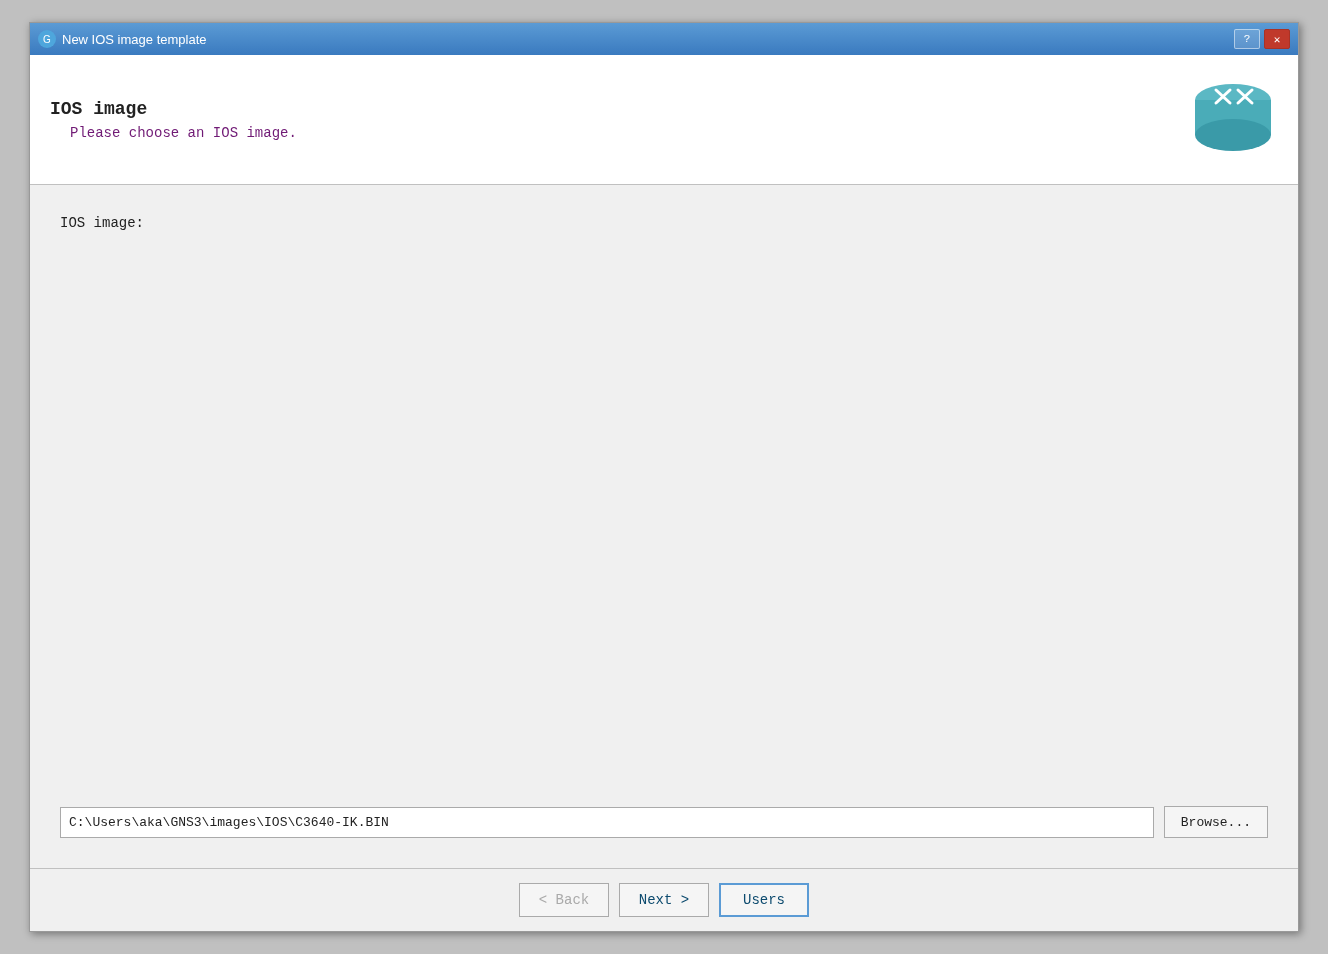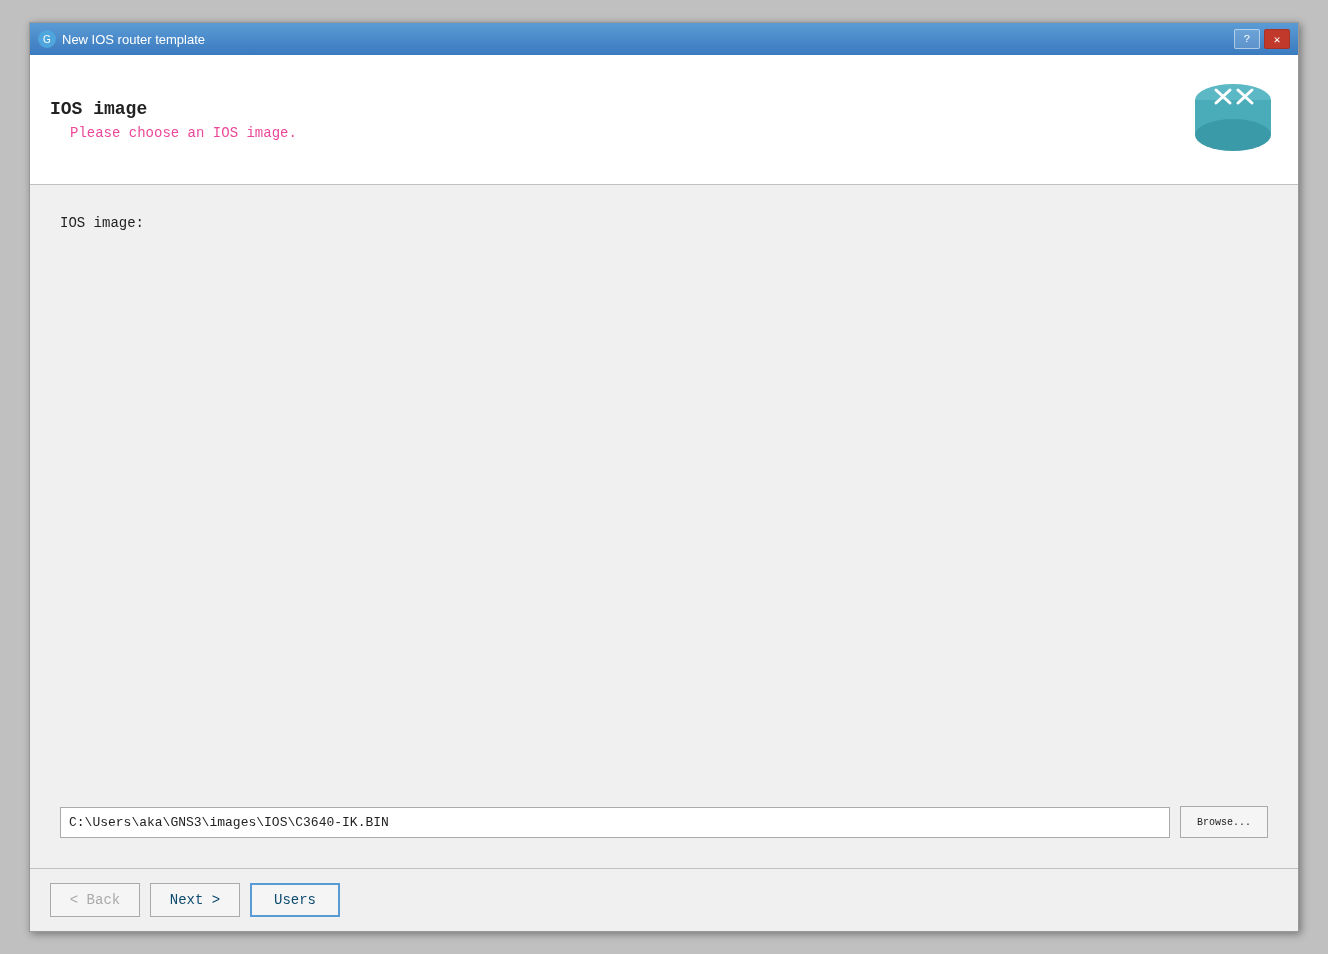--- a/index.html
+++ b/index.html
@@ -105,21 +105,21 @@
       font-family: 'Courier New', Courier, monospace;
       font-size: 18px;
       font-weight: bold;
       color: #222;
       margin-bottom: 6px;
     }
 
     .header-subtitle {
       font-family: 'Courier New', Courier, monospace;
       font-size: 14px;
-      color: #ec4899;
+      color: #701a75;
       margin-left: 20px;
     }
 
     .router-icon {
       width: 90px;
       height: 90px;
       flex-shrink: 0;
     }
 
     
@@ -157,32 +157,32 @@
       outline: none;
     }
 
     .browse-button {
       height: 32px;
       padding: 0 16px;
       border: 1px solid #aaa;
       background: #f5f5f5;
       cursor: pointer;
       font-family: 'Courier New', Courier, monospace;
-      font-size: 10px;
+      font-size: 13px;
       color: #222;
       white-space: nowrap;
     }
 
     
     .footer-area {
       background: #f0f0f0;
       border-top: 1px solid #c0c0c0;
       padding: 14px 20px;
       display: flex;
-      justify-content: flex-start;
+      justify-content: center;
       gap: 10px;
       flex-shrink: 0;
     }
 
     .nav-button {
       height: 34px;
       min-width: 90px;
       padding: 0 18px;
       border: 1px solid #aaa;
       background: #f5f5f5;
@@ -206,21 +206,21 @@
 
 <div class="window">
 
   <div class="title-bar">
     <div class="title-bar-left">
 
       <svg class="title-bar-icon" viewBox="0 0 18 18">
         <circle cx="9" cy="9" r="9" fill="#4ea6dc"></circle>
         <text x="9" y="13" text-anchor="middle" font-size="10" fill="white" font-family="Arial">G</text>
       </svg>
-      <span class="title-bar-text">New IOS router template</span>
+      <span class="title-bar-text">New IOS image template</span>
     </div>
     <div class="title-bar-buttons">
       <div class="title-btn help">?</div>
       <div class="title-btn close">✕</div>
     </div>
   </div>
 
   <div class="header-area">
     <div class="header-text">
       <div class="header-title">IOS image</div>

